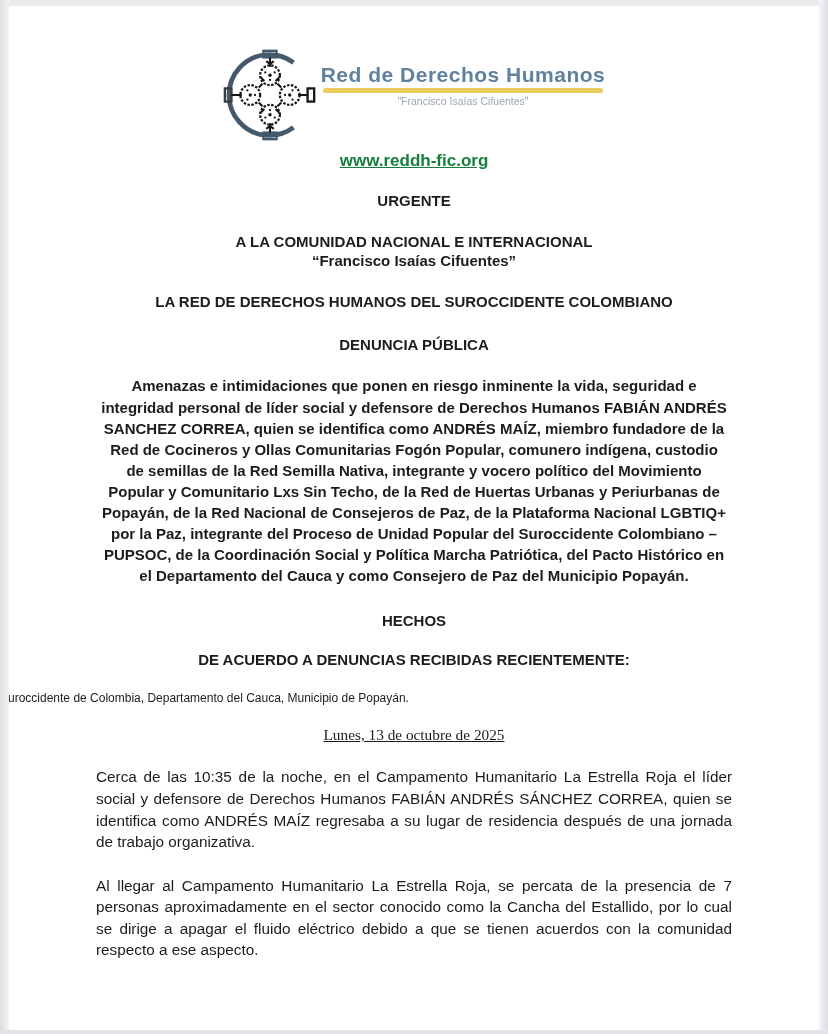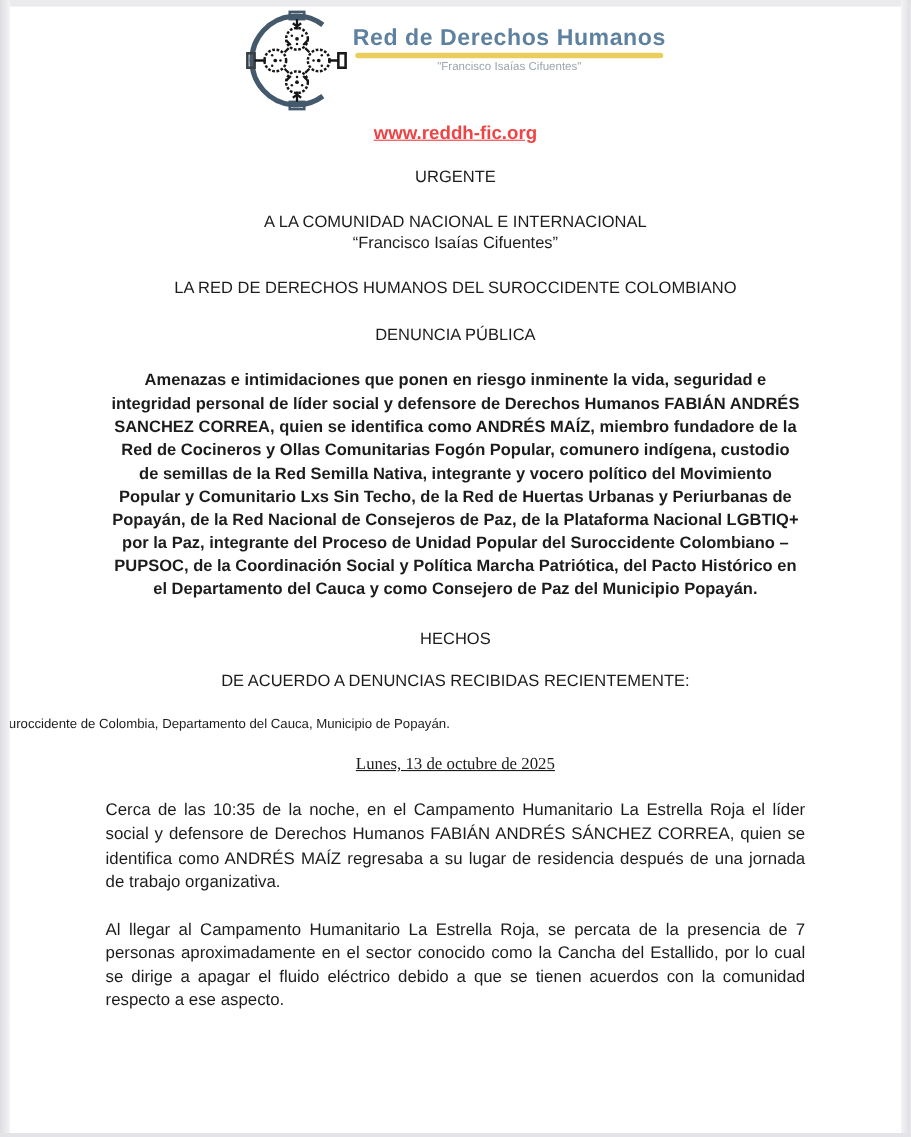--- a/index.html
+++ b/index.html
@@ -14,21 +14,21 @@
   }
   
   .edge { position: absolute; background: #e7e7eb; z-index: 5; }
   .edge-top    { top: 0; left: 0; right: 0; height: 6px; background: #ebebee; }
   .edge-left   { top: 0; left: 0; bottom: 0; width: 9px;
                  background: linear-gradient(to right, #dddde2, #f4f4f6); }
   .edge-right  { top: 0; right: 0; bottom: 0; width: 9px;
                  background: linear-gradient(to left, #dddde2, #f4f4f6); }
   .edge-bottom { bottom: 0; left: 0; right: 0; height: 4px; background: #e3e3e8; }
 
-  .page { position: relative; z-index: 1; padding-top: 8px; }
+  .page { position: relative; z-index: 1; padding-top: 8px; margin-top: 40px; }
 
   
   .letterhead {
     display: flex;
     justify-content: center;
     align-items: flex-start;
   }
   .logo-wrap { width: 94px; height: 94px; flex: 0 0 auto; }
   .head-text { margin-left: 4px; padding-top: 15px; text-align: center; }
   .org-name {
@@ -51,29 +51,29 @@
     letter-spacing: 0.4px;
     white-space: nowrap;
   }
   .org-tagline {
     font-size: 10.5px;
     color: #9ba6af;
     margin-top: 1px;
   }
   .website-row { text-align: center; margin-top: 9px; }
   .website-link {
-    color: #ef4444;
+    color: #15803d;
     font-weight: bold;
     font-size: 17px;
     text-decoration: underline;
     cursor: pointer;
   }
 
   
-  .h { text-align: center; font-weight: normal; font-size: 15px; line-height: 1.18; }
+  .h { text-align: center; font-weight: bold; font-size: 15px; line-height: 1.18; }
   .h-urgente  { margin-top: 21px; }
   .h-audience { margin-top: 23px; }
   .h-nettitle { margin-top: 23px; }
   .h-netsub   { margin-top: 2px; }
   .h-national { margin-top: 24px; width: 690px; margin-left: auto; margin-right: auto; }
   .h-denuncia { margin-top: 25px; }
   .h-acuerdo  { margin-top: 21px; }
   .h-hechos   { margin-top: 26px; }
 
   

